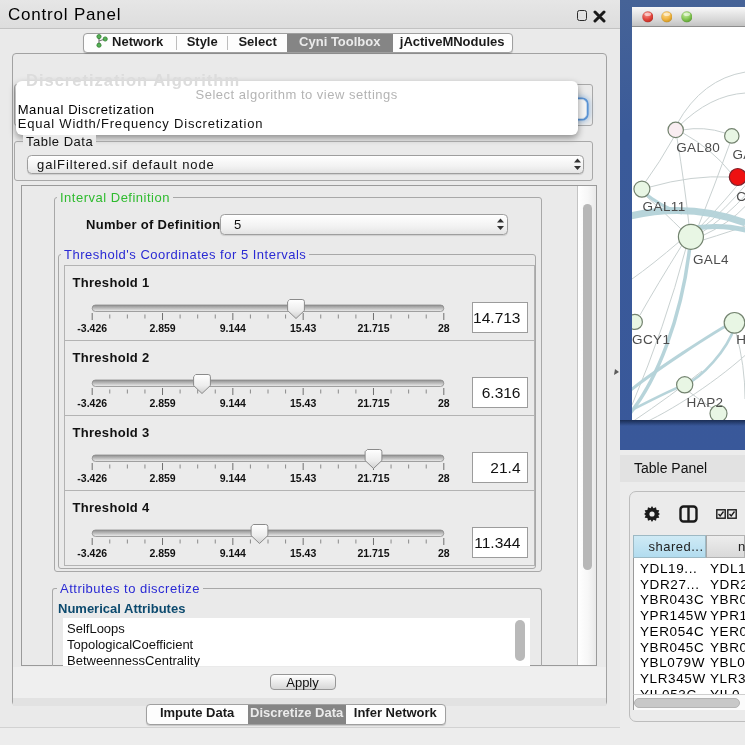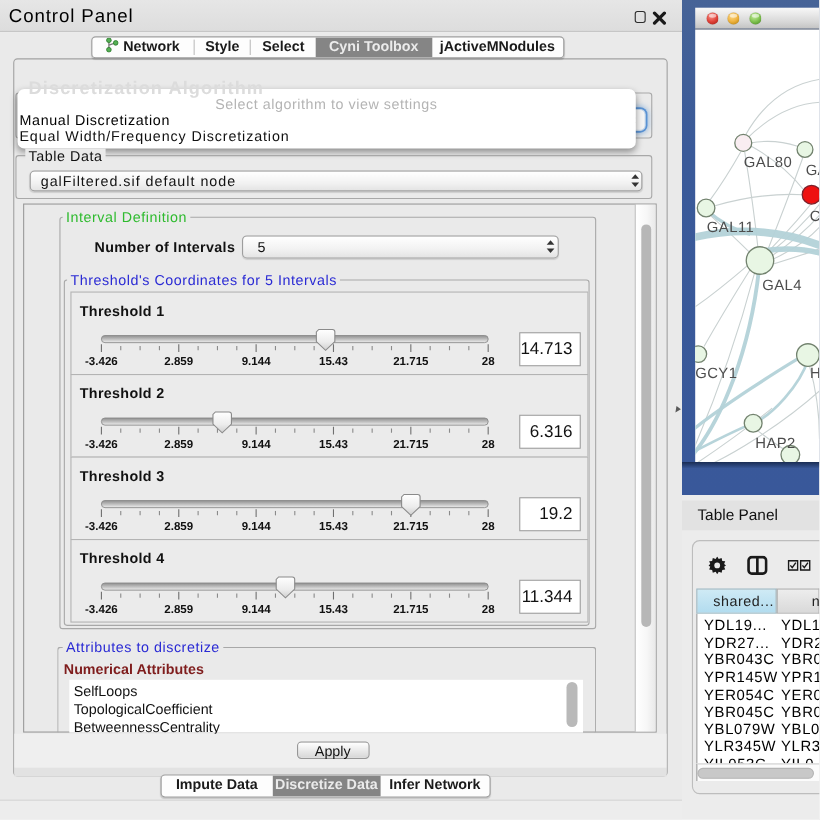--- a/index.html
+++ b/index.html
@@ -56,21 +56,21 @@
 <div class="combo" style="left:27px;top:154.5px;width:557px;height:19.5px;line-height:18px;padding-left:9px">galFiltered.sif default node</div>
 <svg class="abs" style="left:572.5px;top:158px" width="9" height="13">
       <path d="M1 4.5 L4.5 0.5 L8 4.5 Z" fill="#333"></path>
       <path d="M1 8 L4.5 12 L8 8 Z" fill="#333"></path>
     </svg>
 <div class="abs" style="left:21px;top:185px;width:575.5px;height:481px;background:#eaeaea;border:1px solid #9a9a9a"></div>
 <div class="abs" style="left:576.5px;top:186px;width:19px;height:479px;background:linear-gradient(to right,#ffffff,#f7f7f7 55%,#e9e9e9);border-left:1px solid #c4c4c4"></div>
 <div class="abs" style="left:583px;top:204px;width:8.5px;height:366px;border-radius:4.5px;background:#b7b7b7"></div>
 <div class="gb" style="left:54px;top:197px;width:488px;height:375px"></div>
 <div class="gl" style="left:57px;top:190.5px;color:#2fbb2f">Interval Definition</div>
-<div class="abs b" style="left:86px;top:217px;font-size:13px;color:#111;letter-spacing:0.3px">Number of Intervals</div>
+<div class="abs b" style="left:86px;top:217px;font-size:13px;color:#111;letter-spacing:0.3px">Number of Definition</div>
 <div class="combo" style="left:220px;top:214px;width:288px;height:21px;line-height:19.5px;padding-left:13px">5</div>
 <svg class="abs" style="left:495.5px;top:218px" width="9" height="13">
       <path d="M1 4.5 L4.5 0.5 L8 4.5 Z" fill="#333"></path>
       <path d="M1 8 L4.5 12 L8 8 Z" fill="#333"></path>
     </svg>
 <div class="gb" style="left:57.5px;top:254px;width:478px;height:314.5px"></div>
 <div class="gl" style="left:61px;top:247.5px;color:#2a2ad4;background:#eaeaea">Threshold's Coordinates for 5 Intervals</div>
 <div class="thresh" style="left:63.5px;top:265px">
 <div class="tlabel">Threshold 1</div>
 <svg class="abs" style="left:0;top:0" width="471" height="75">
@@ -203,21 +203,21 @@
         <line x1="361.22" y1="48.5" x2="361.22" y2="52.5" stroke="#8a8a8a" stroke-width="1"></line>
         <line x1="378.8" y1="47" x2="378.8" y2="54" stroke="#6f6f6f" stroke-width="1"></line>
         <text x="27.2" y="66" text-anchor="middle" font-family="Liberation Sans, sans-serif" font-size="10.5" font-weight="bold" fill="#111">-3.426</text>
         <text x="97.52" y="66" text-anchor="middle" font-family="Liberation Sans, sans-serif" font-size="10.5" font-weight="bold" fill="#111">2.859</text>
         <text x="167.84" y="66" text-anchor="middle" font-family="Liberation Sans, sans-serif" font-size="10.5" font-weight="bold" fill="#111">9.144</text>
         <text x="238.16" y="66" text-anchor="middle" font-family="Liberation Sans, sans-serif" font-size="10.5" font-weight="bold" fill="#111">15.43</text>
         <text x="308.48" y="66" text-anchor="middle" font-family="Liberation Sans, sans-serif" font-size="10.5" font-weight="bold" fill="#111">21.715</text>
         <text x="378.8" y="66" text-anchor="middle" font-family="Liberation Sans, sans-serif" font-size="10.5" font-weight="bold" fill="#111">28</text>
         <path d="M 302.3 33.5 L 314.7 33.5 Q 316.9 33.5 316.9 35.7 L 316.9 44.5 L 308.5 52.5 L 300.1 44.5 L 300.1 35.7 Q 302.3 33.5 302.3 33.5 Z" fill="url(#th)" stroke="#8a8a8a" stroke-width="1"></path>
       </svg>
-<div class="vbox">19.2</div>
+<div class="vbox">21.4</div>
 </div>
 <div class="thresh" style="left:63.5px;top:490px">
 <div class="tlabel">Threshold 4</div>
 <svg class="abs" style="left:0;top:0" width="471" height="75">
         <defs>
           <linearGradient id="tr" x1="0" y1="0" x2="0" y2="1">
             <stop offset="0" stop-color="#8e8e8e"></stop>
             <stop offset="0.55" stop-color="#c2c2c2"></stop>
             <stop offset="1" stop-color="#efefef"></stop>
           </linearGradient>
@@ -254,21 +254,21 @@
         <text x="167.84" y="66" text-anchor="middle" font-family="Liberation Sans, sans-serif" font-size="10.5" font-weight="bold" fill="#111">9.144</text>
         <text x="238.16" y="66" text-anchor="middle" font-family="Liberation Sans, sans-serif" font-size="10.5" font-weight="bold" fill="#111">15.43</text>
         <text x="308.48" y="66" text-anchor="middle" font-family="Liberation Sans, sans-serif" font-size="10.5" font-weight="bold" fill="#111">21.715</text>
         <text x="378.8" y="66" text-anchor="middle" font-family="Liberation Sans, sans-serif" font-size="10.5" font-weight="bold" fill="#111">28</text>
         <path d="M 188.3 33.5 L 200.7 33.5 Q 202.9 33.5 202.9 35.7 L 202.9 44.5 L 194.5 52.5 L 186.1 44.5 L 186.1 35.7 Q 188.3 33.5 188.3 33.5 Z" fill="url(#th)" stroke="#8a8a8a" stroke-width="1"></path>
       </svg>
 <div class="vbox">11.344</div>
 </div>
 <div class="abs" style="left:52px;top:588px;width:490px;height:78px;border:1px solid #a8a8a8;border-bottom:none;border-radius:3px 3px 0 0"></div>
 <div class="gl" style="left:57px;top:581.5px;color:#2a2ad4">Attributes to discretize</div>
-<div class="abs b" style="left:58px;top:600.5px;font-size:13px;color:#7f1d1d">Numerical Attributes</div>
+<div class="abs b" style="left:58px;top:600.5px;font-size:13px;color:#0c4a6e">Numerical Attributes</div>
 <div class="abs" style="left:63px;top:617.5px;width:467px;height:48.5px;background:#ffffff"></div>
 <div class="abs" style="left:67px;top:621px;font-size:13px;color:#111;line-height:16.2px">SelfLoops<br>TopologicalCoefficient<br>BetweennessCentrality</div>
 <div class="abs" style="left:514.5px;top:619.5px;width:10.5px;height:41px;border-radius:5px;background:#b9b9b9"></div>
 <div class="abs" style="left:13px;top:666.5px;width:593px;height:31px;background:#efefef"></div>
 <div class="abs" style="left:13px;top:697.5px;width:593px;height:8px;background:#e2e2e2"></div>
 <div class="abs" style="left:269.5px;top:673.5px;width:66px;height:16.5px;border:1px solid #979797;border-radius:4px;background:linear-gradient(#ffffff,#e9e9e9 55%,#d7d7d7);font-size:13px;text-align:center;line-height:15px;color:#111">Apply</div>
 <div class="tabbar" style="left:145.5px;top:704px;width:300.5px;height:21px">
 <div class="tab" style="width:109px">Impute Data</div>
 <div class="tab tabsel" style="width:105.5px">Discretize Data</div>
 <div class="tab" style="width:107px">Infer Network</div>

